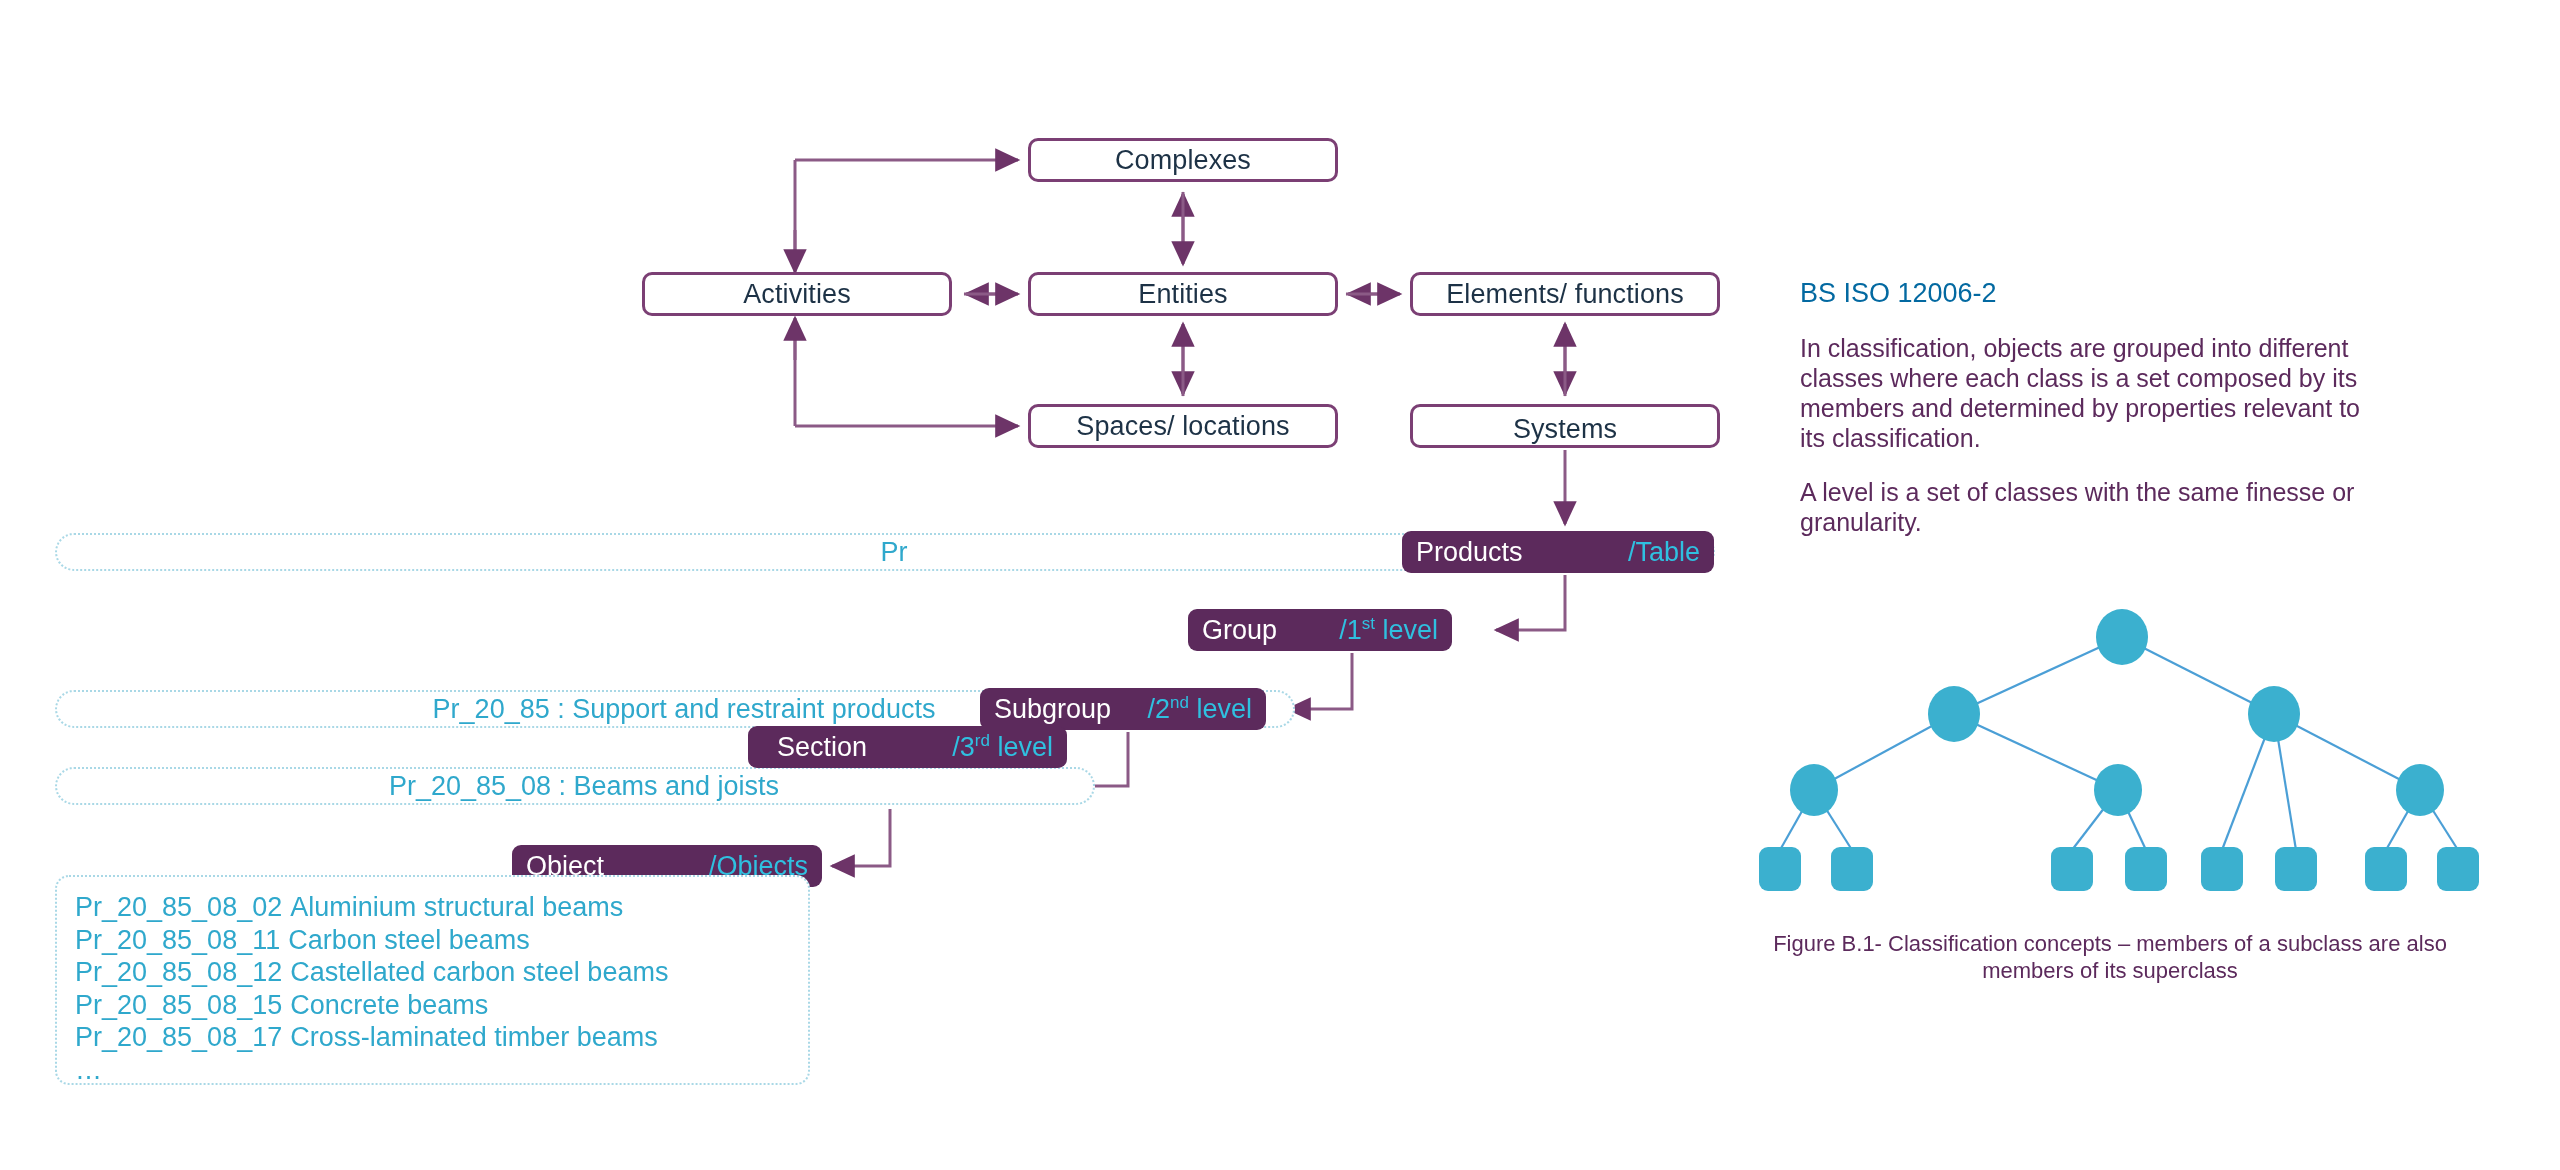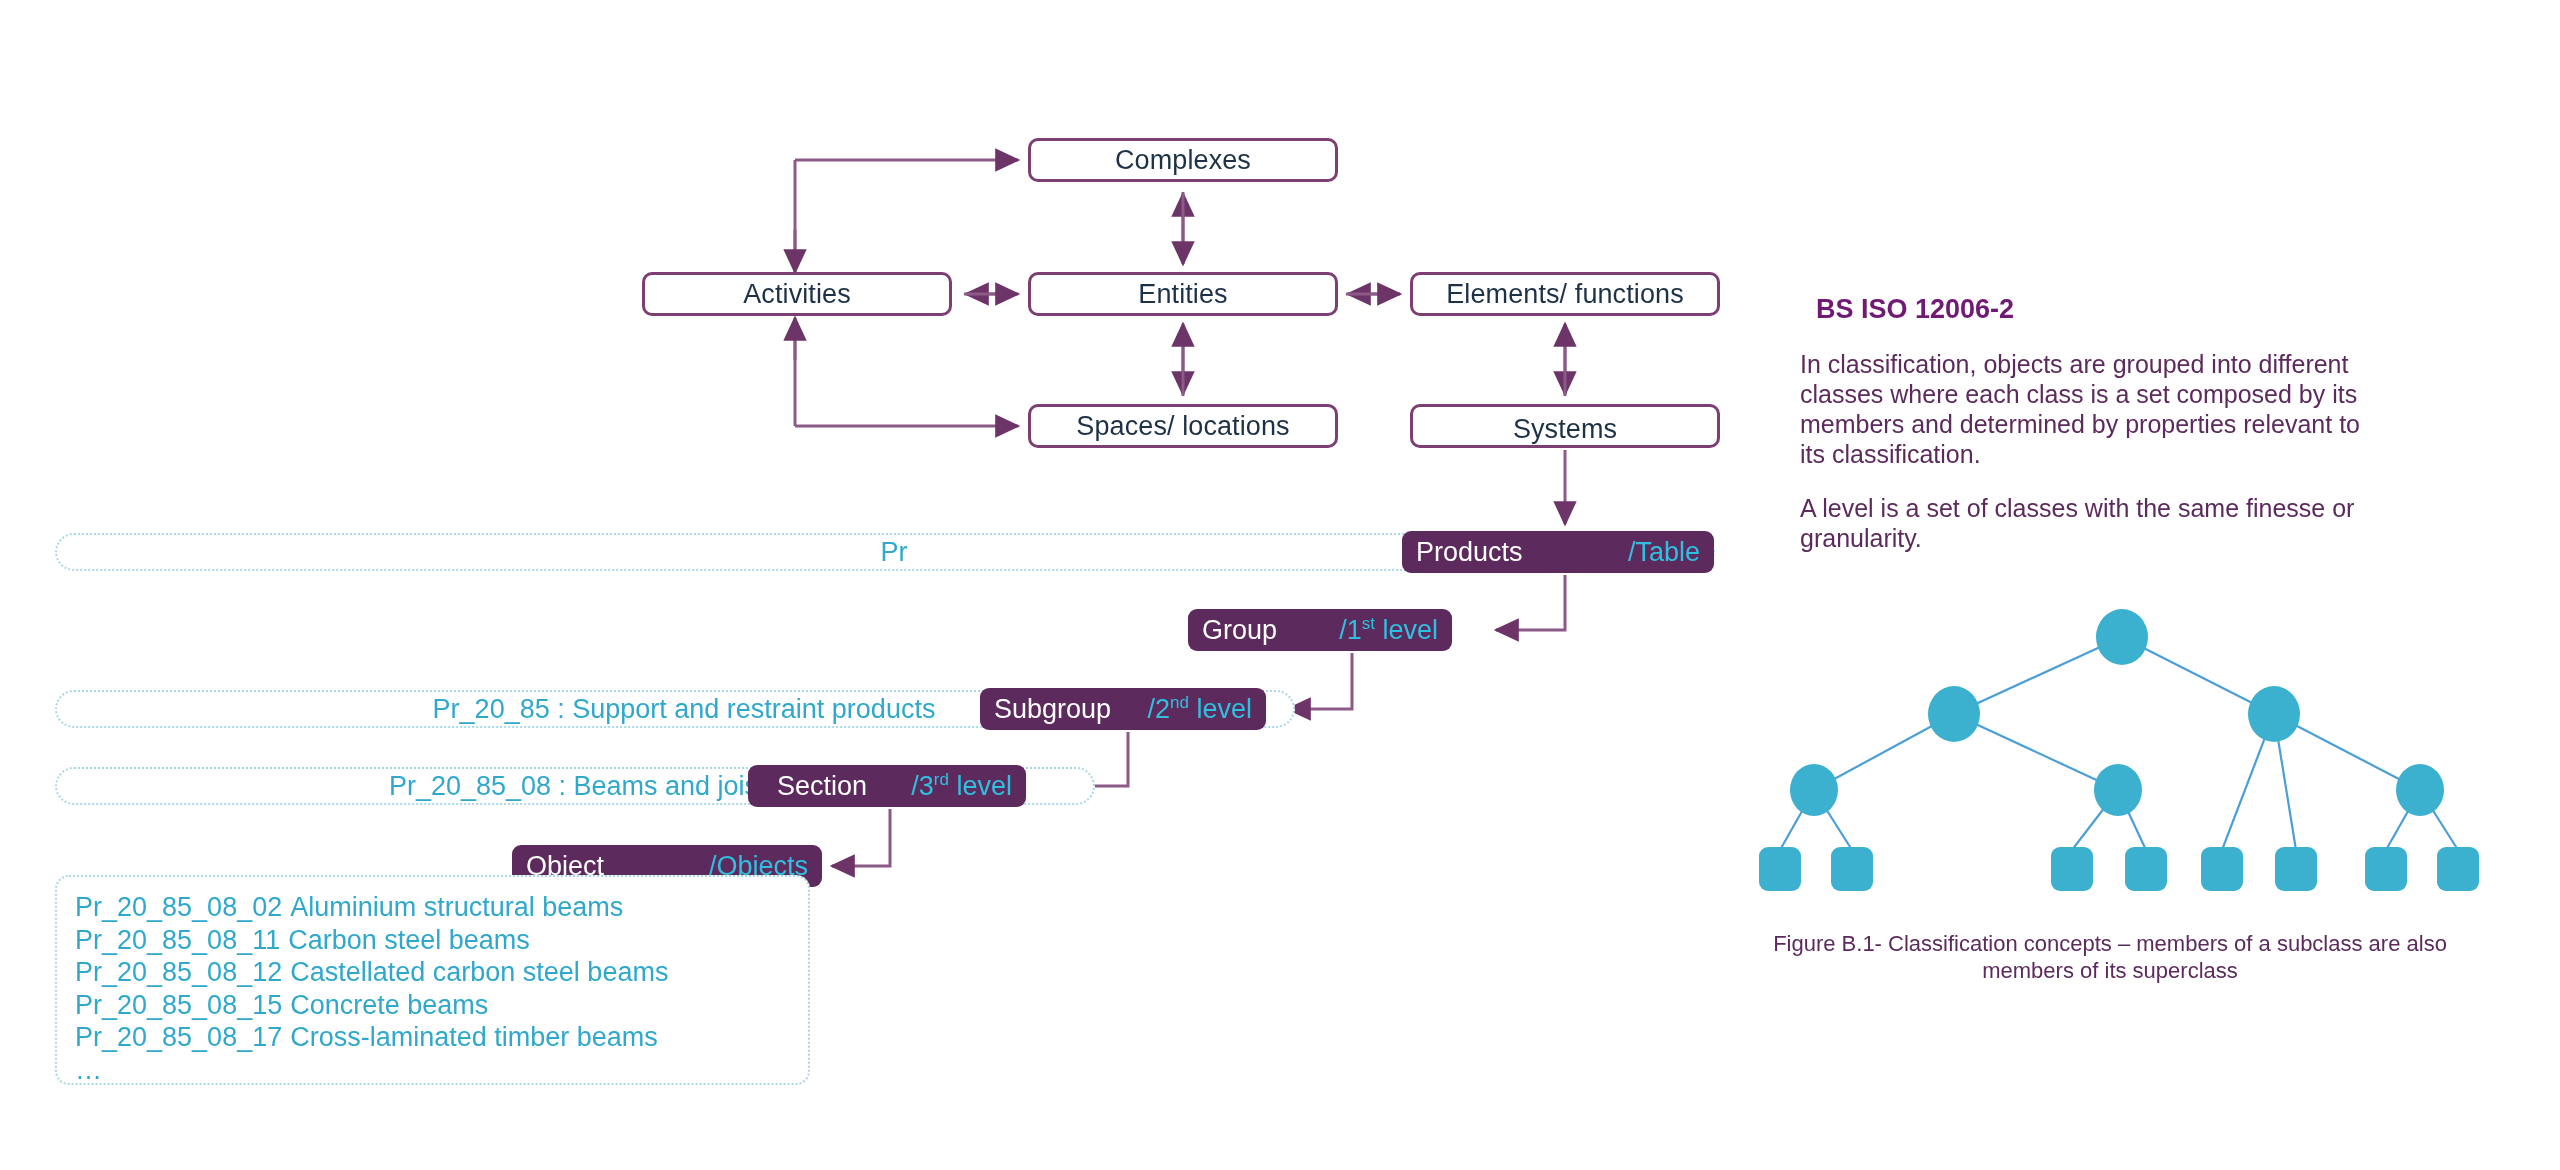--- a/index.html
+++ b/index.html
@@ -101,24 +101,24 @@
     color: #2fa8cc;
     font-size: 27px;
     line-height: 32.5px;
     white-space: nowrap;
   }
   #object-list .li .code { margin-right: 8px; }
 
   
   #panel { position: absolute; }
   #panel h2 {
-    margin: 16px;
-    color: #701a75;
-    font-size: 27px;
-    font-weight: bold;
+    margin: 0;
+    color: #0369a1;
+    font-size: 27px;
+    font-weight: normal;
   }
   #panel p {
     margin: 24px 0 0 0;
     color: #5c2a5c;
     font-size: 25px;
     line-height: 30px;
     width: 590px;
   }
 
   #tree-caption {
@@ -221,21 +221,21 @@
   <div class="chip" style="left:1188px;top:609px;width:264px;">
     <span class="name">Group</span>
     <span class="slot"><span>/1</span><sup>st</sup><span> level</span></span>
   </div>
 
   <div class="chip" style="left:980px;top:688px;width:286px;gap:13px;">
     <span class="name">Subgroup</span>
     <span class="slot"><span>/2</span><sup>nd</sup><span> level</span></span>
   </div>
 
-  <div class="chip" style="left:748px;top:765px;width:278px;padding-left:29px;">
+  <div class="chip" style="left:748px;top:726px;width:319px;padding-left:29px;">
     <span class="name">Section</span>
     <span class="slot"><span>/3</span><sup>rd</sup><span> level</span></span>
   </div>
 
   <div class="chip" style="left:512px;top:845px;width:310px;">
     <span class="name">Object</span>
     <span class="slot"><span>/Objects</span></span>
   </div>
 
   <div id="object-list" style="left:55px;top:875px;width:755px;height:210px;">

